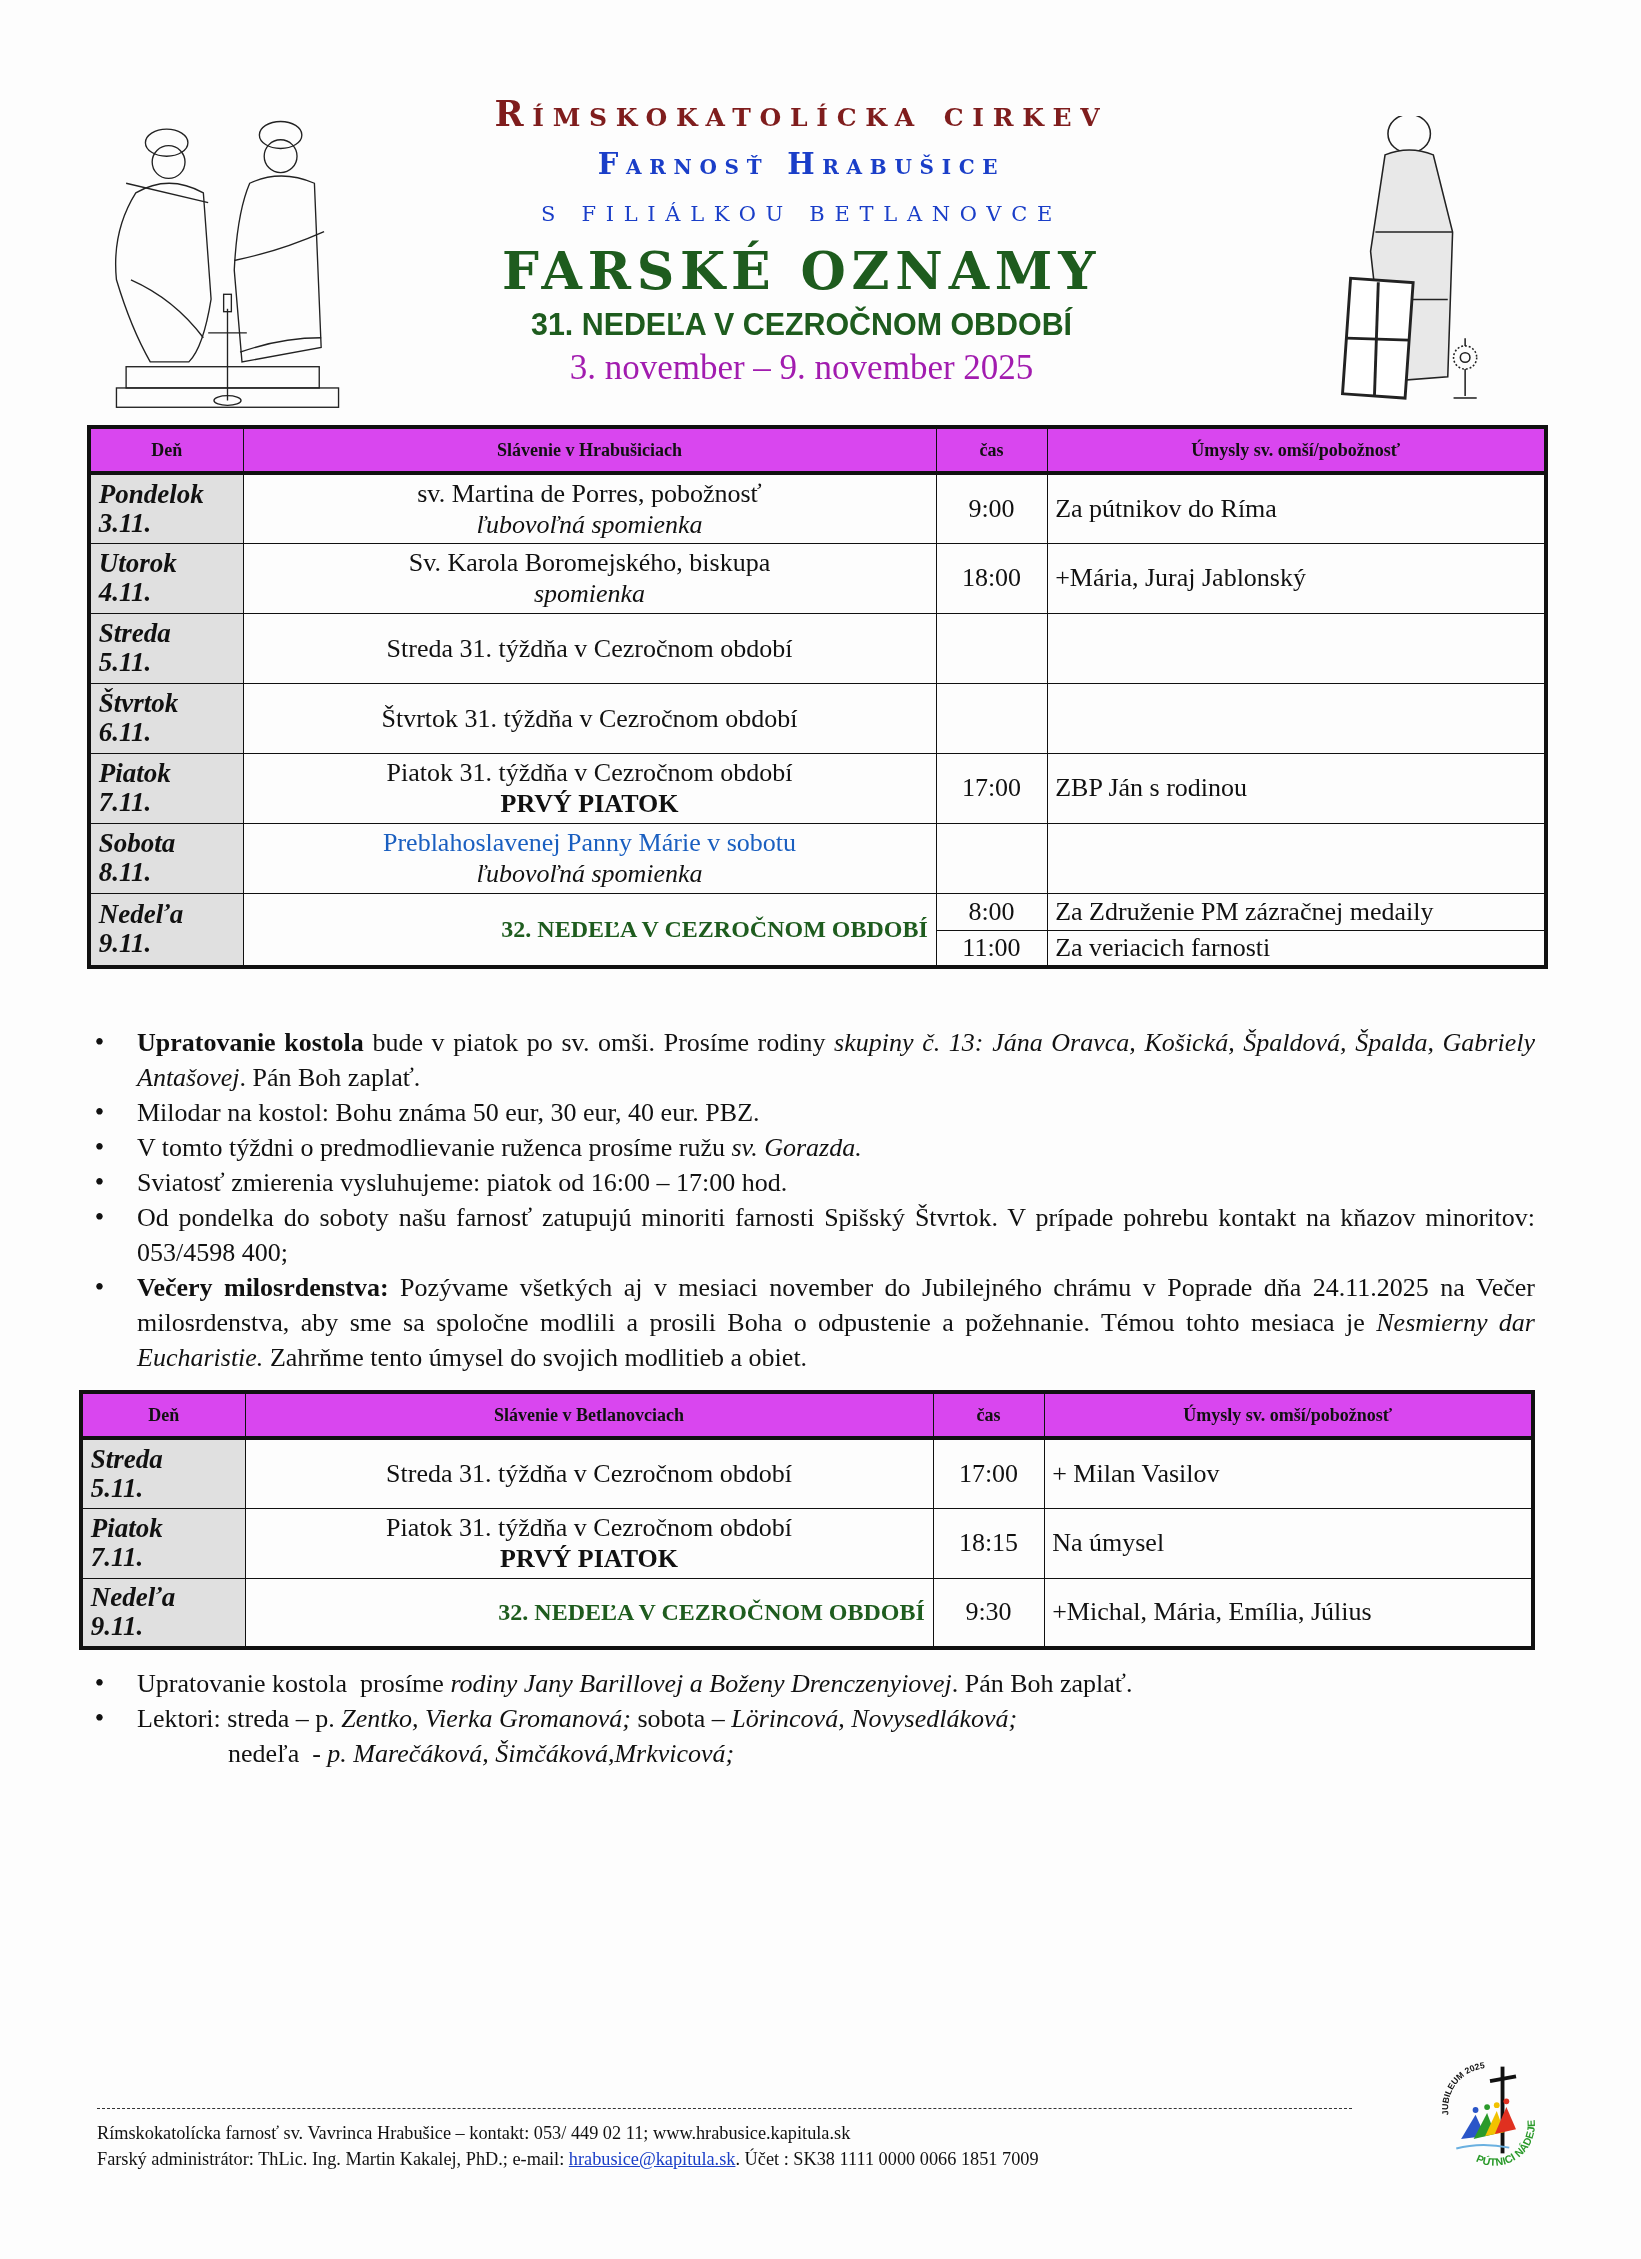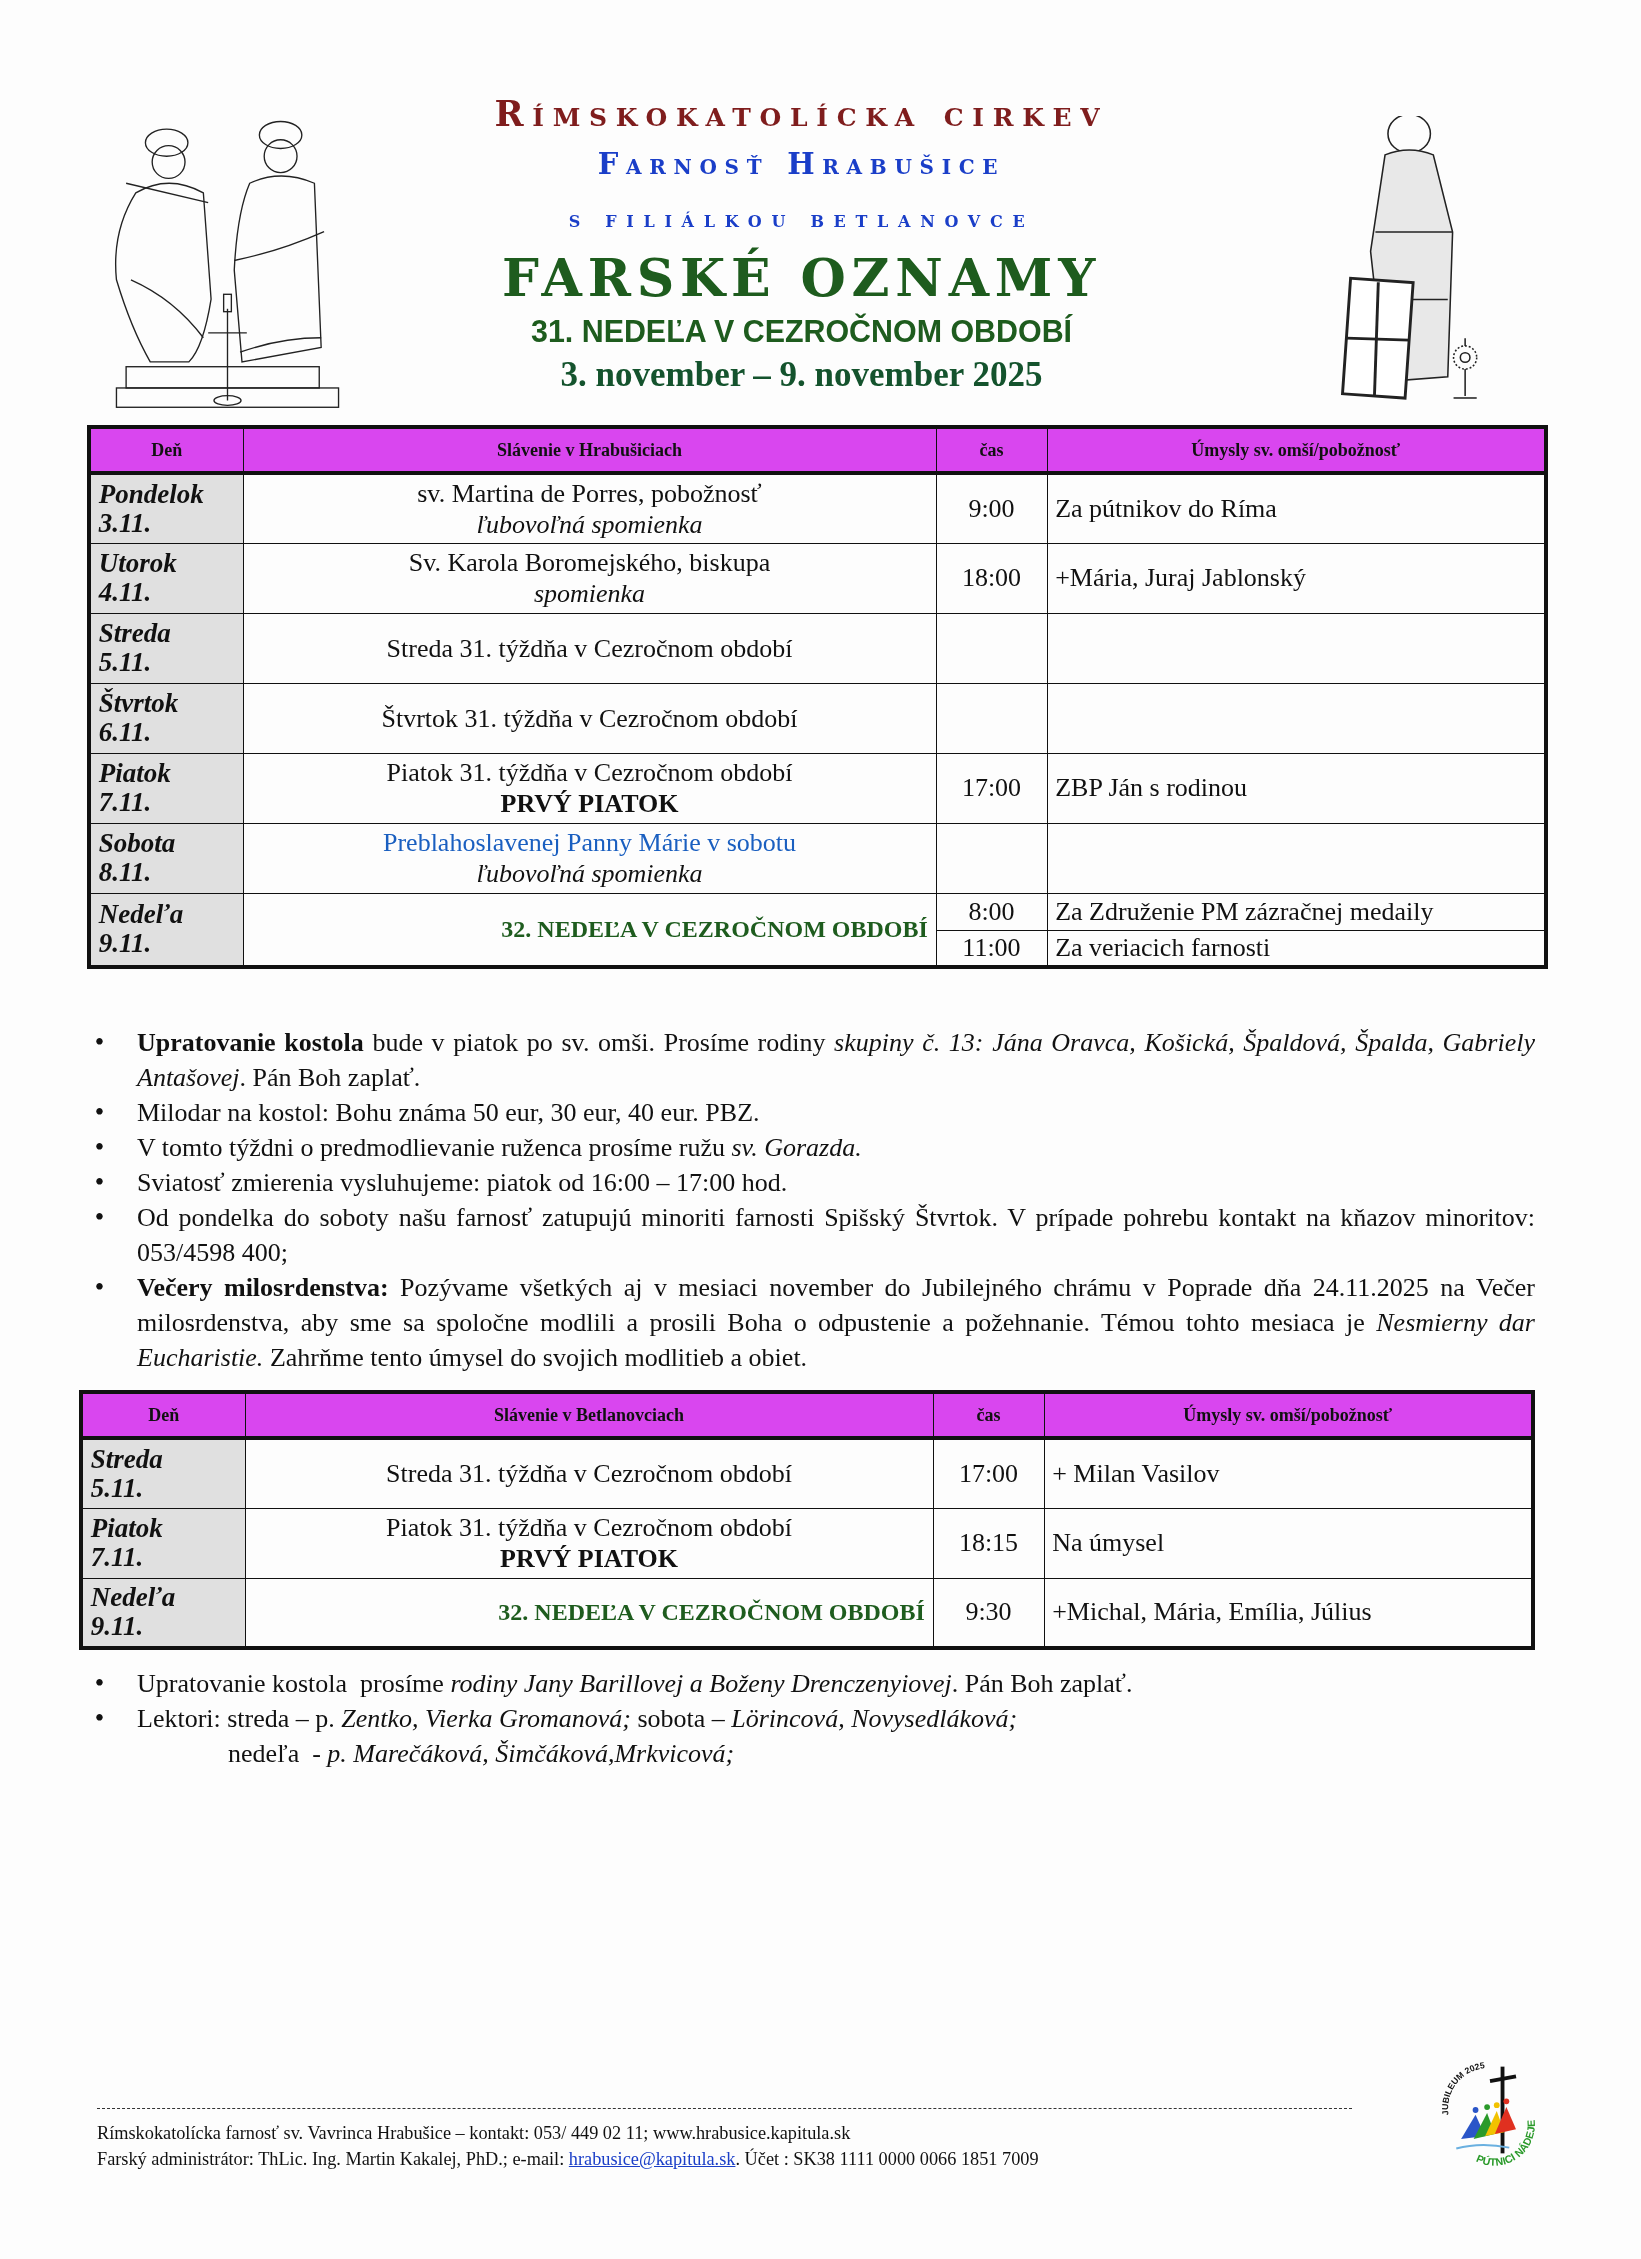--- a/index.html
+++ b/index.html
@@ -3,24 +3,24 @@
 <meta charset="utf-8">
 <style>
   html, body { margin:0; padding:0; background:#ffffff; }
   body { width:1641px; height:2259px; position:relative; overflow:hidden; color:#111; font-family:"Liberation Sans", sans-serif; }
   .page { position:absolute; left:0; top:0; width:1641px; height:2259px; background:#fdfdfd; }
 
   
   .header { position:absolute; left:367px; top:92px; width:869px; text-align:center; }
   .h-church { font-family:"DejaVu Serif", serif; font-weight:bold; color:#7f1d1d; font-size:35px; letter-spacing:8.7px; font-variant:small-caps; line-height:44px; }
   .h-parish { font-family:"DejaVu Serif", serif; font-weight:bold; color:#1a3ec8; font-size:29px; letter-spacing:7.7px; font-variant:small-caps; line-height:44px; margin-top:5.8px; }
-  .h-filial { font-family:"DejaVu Serif", serif; font-weight:bold; color:#1a3ec8; font-size:16px; letter-spacing:9.7px; line-height:39px; margin-top:16px; }
+  .h-filial { font-family:"DejaVu Serif", serif; font-weight:normal; color:#1a3ec8; font-size:21px; letter-spacing:9.7px; line-height:39px; margin-top:9px; }
   .h-title { font-family:"DejaVu Serif", serif; font-weight:bold; color:#1e5c1e; font-size:52px; letter-spacing:5.8px; line-height:62px; margin-top:5.8px; }
   .h-sunday { font-family:"Liberation Sans", sans-serif; font-weight:bold; color:#1e5c1e; font-size:32px; line-height:44px; transform:scaleX(0.95); }
-  .h-dates { font-family:"Liberation Serif", serif; color:#14532d; font-size:35px; line-height:44px;font-weight:bold; }
+  .h-dates { font-family:"Liberation Serif", serif; color:#a21caf; font-size:35px; line-height:44px; }
 
   .illus-left { position:absolute; left:97px; top:106px; width:261px; height:309px; }
   .illus-right { position:absolute; left:1332px; top:116px; width:164px; height:290px; }
 
   
   table.sched { position:absolute; border-collapse:collapse; font-family:"Liberation Serif", serif; font-size:26px; }
   table.sched td, table.sched th { border:1.9px solid #111; padding:0 7.7px; vertical-align:middle; }
   table.sched { border:4.8px solid #111; }
   table.sched th { background:#d946ef; font-weight:bold; height:42px; font-size:18px; }
   table.sched thead tr { border-bottom:4.8px solid #111; }

